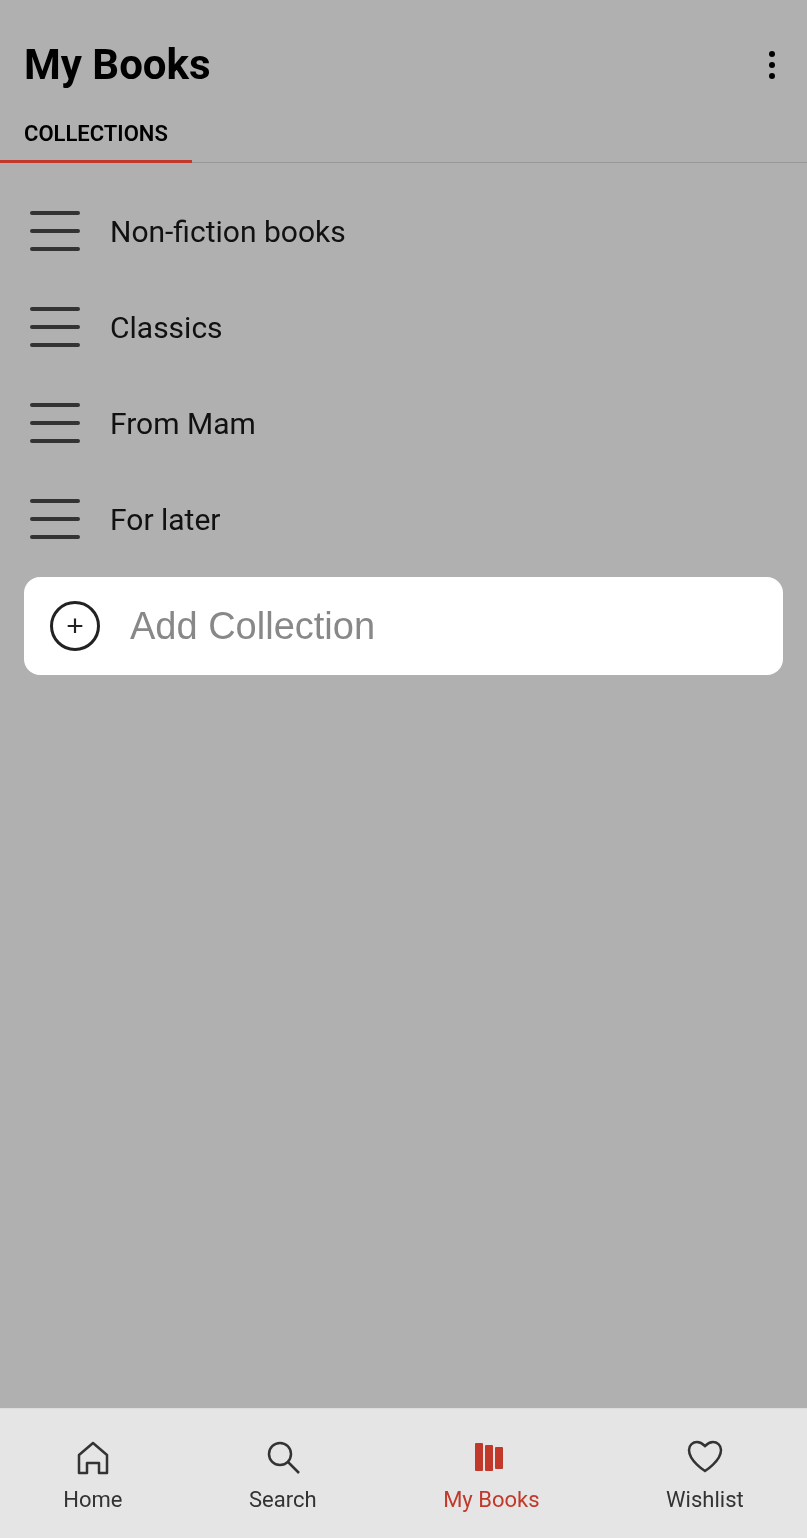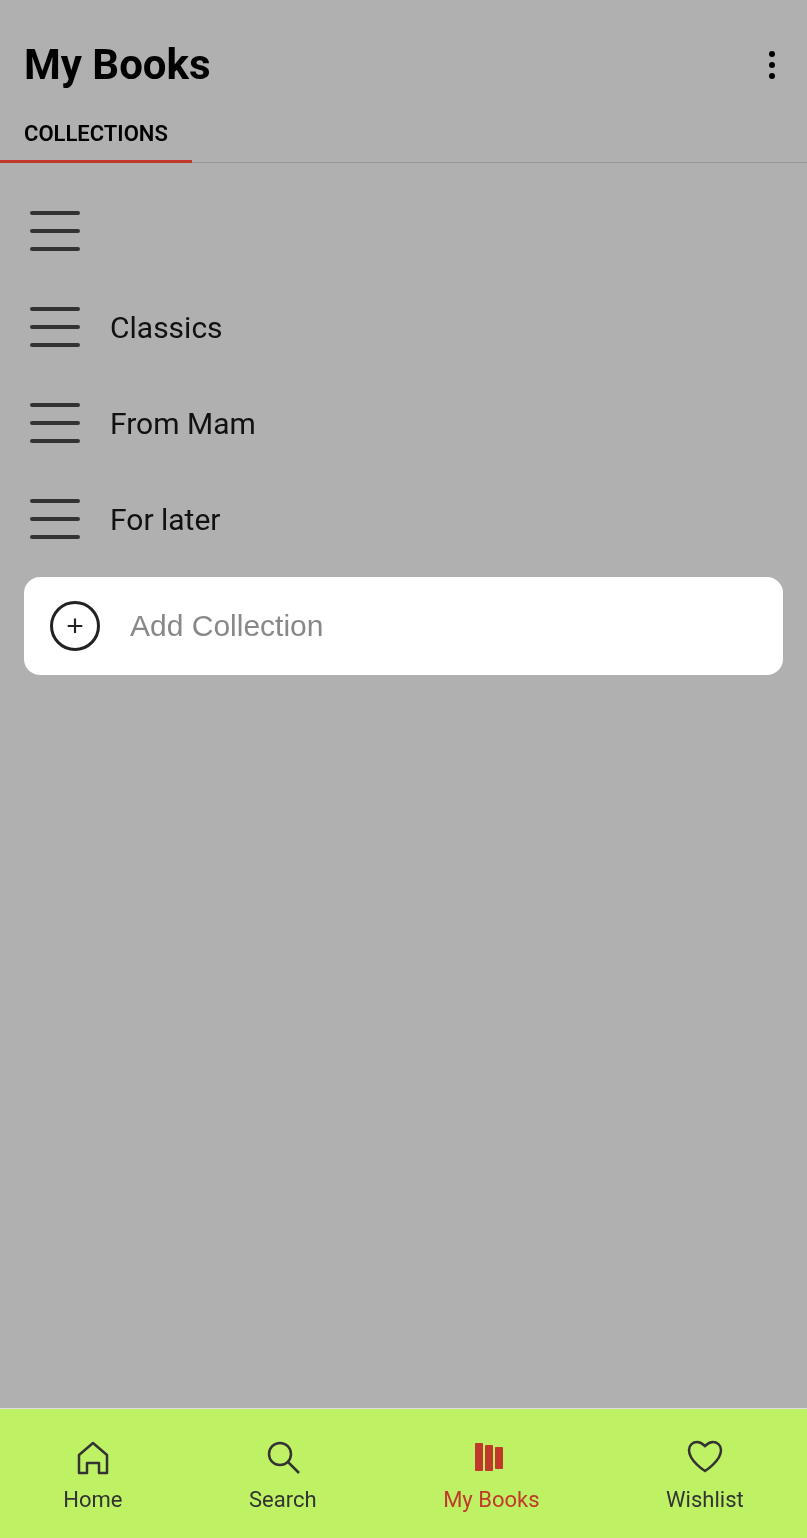--- a/index.html
+++ b/index.html
@@ -136,33 +136,33 @@
       align-items: center;
       justify-content: center;
       margin-right: 30px;
       flex-shrink: 0;
       font-size: 30px;
       color: #222;
       font-weight: 300;
     }
 
     .add-collection-label {
-      font-size: 30px;
+      font-size: 38px;
       color: #888;
       font-weight: 400;
     }
 
     
     .bottom-nav {
       position: absolute;
       bottom: 0;
       left: 0;
       right: 0;
       height: 130px;
-      background: #bef264;
+      background: #e5e5e5;
       display: flex;
       align-items: center;
       justify-content: space-around;
       border-top: 1px solid #ddd;
     }
 
     .nav-item {
       display: flex;
       flex-direction: column;
       align-items: center;
@@ -212,20 +212,21 @@
 </div>
 
 <div class="content">
 
   <div class="collection-item">
     <div class="collection-item-icon">
       <span></span>
         <span></span>
         <span></span>
     </div>
+    <span class="collection-item-label">Non-fiction books</span>
   </div>
 
   <div class="collection-item">
     <div class="collection-item-icon">
       <span></span>
         <span></span>
         <span></span>
     </div>
     <span class="collection-item-label">Classics</span>
   </div>

